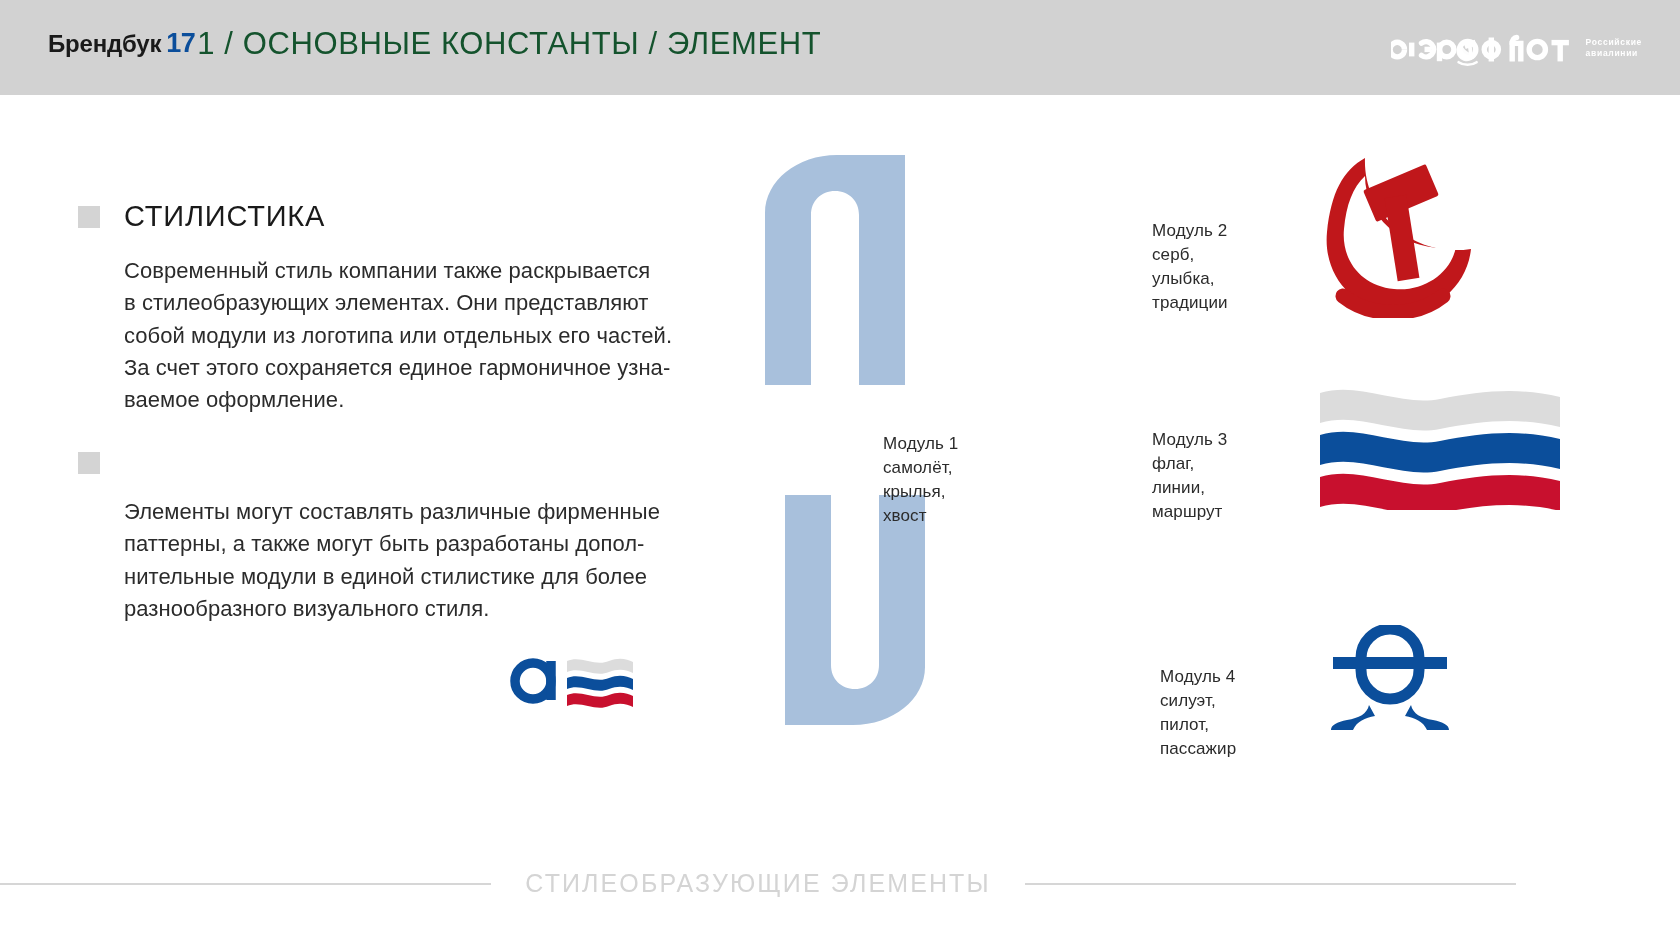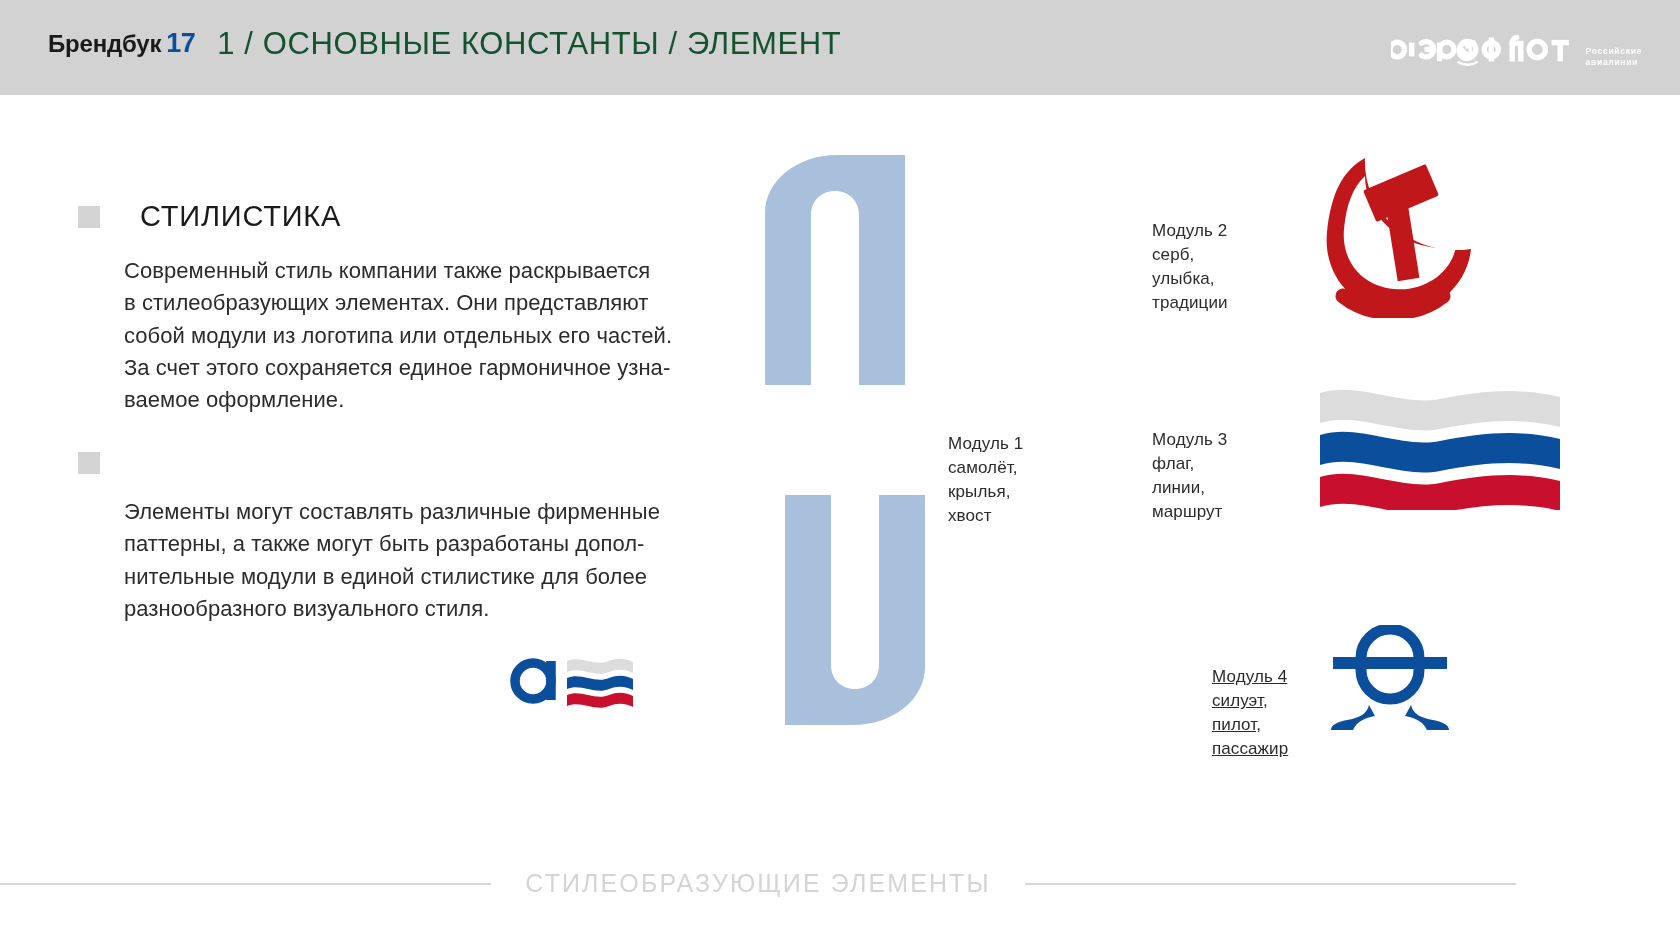--- a/index.html
+++ b/index.html
@@ -27,21 +27,21 @@
     height: 95px;
     background: #d2d2d2;
   }
   .header-inner {
     position: absolute;
     left: 48px;
     top: 0;
     height: 87px;
     display: flex;
     align-items: center;
-    gap: 22px;
+    gap: 2px;
   }
   .brandbook-word {
     font-size: 24px;
     font-weight: bold;
     color: #1a1a1a;
     letter-spacing: -0.2px;
   }
   .brandbook-num {
     font-size: 27px;
     font-weight: bold;
@@ -57,21 +57,21 @@
     white-space: nowrap;
   }
 
   
   .logo-block {
     position: absolute;
     right: 38px;
     top: 50%;
     transform: translateY(-50%);
     display: flex;
-    align-items: flex-end;
+    align-items: center;
     gap: 9px;
     padding-left: 20px;
   }
   .logo-mark { display: block; }
   .logo-tagline {
     display: flex;
     flex-direction: column;
     justify-content: center;
     line-height: 1.28;
     font-size: 8.5px;
@@ -85,21 +85,21 @@
     position: absolute;
     left: 78px;
     width: 600px;
   }
   .section-1 { top: 200px; }
   .section-2 { top: 452px; }
 
   .section-head {
     display: flex;
     align-items: center;
-    gap: 40px;
+    gap: 24px;
     margin-bottom: 22px;
   }
   .head-square {
     width: 22px;
     height: 22px;
     background: #d4d4d4;
     flex: none;
   }
   .head-text {
     font-size: 29px;
@@ -124,36 +124,36 @@
   }
 
   
   .module1-art {
     position: absolute;
     left: 735px;
     top: 155px;
   }
   .module1-caption {
     position: absolute;
-    left: 948px;
+    left: 883px;
     top: 425px;
   }
 
   
   .module-caption {
     font-size: 17px;
     line-height: 1.42;
     color: #2b2b2b;
     white-space: pre-line;
     letter-spacing: 0.1px;
     margin-top: 7px;
   }
   .mod2-caption { position: absolute; left: 1152px; top: 212px; }
   .mod3-caption { position: absolute; left: 1152px; top: 421px; }
-  .mod4-caption { position: absolute; left: 1212px; top: 658px; text-decoration: underline; }
+  .mod4-caption { position: absolute; left: 1160px; top: 658px; }
 
   .mod2-art { position: absolute; left: 1313px; top: 148px; }
   .mod3-art { position: absolute; left: 1320px; top: 385px; }
   .mod4-art { position: absolute; left: 1325px; top: 625px; }
 
   
   .footer {
     position: absolute;
     left: 0;
     bottom: 46px;

